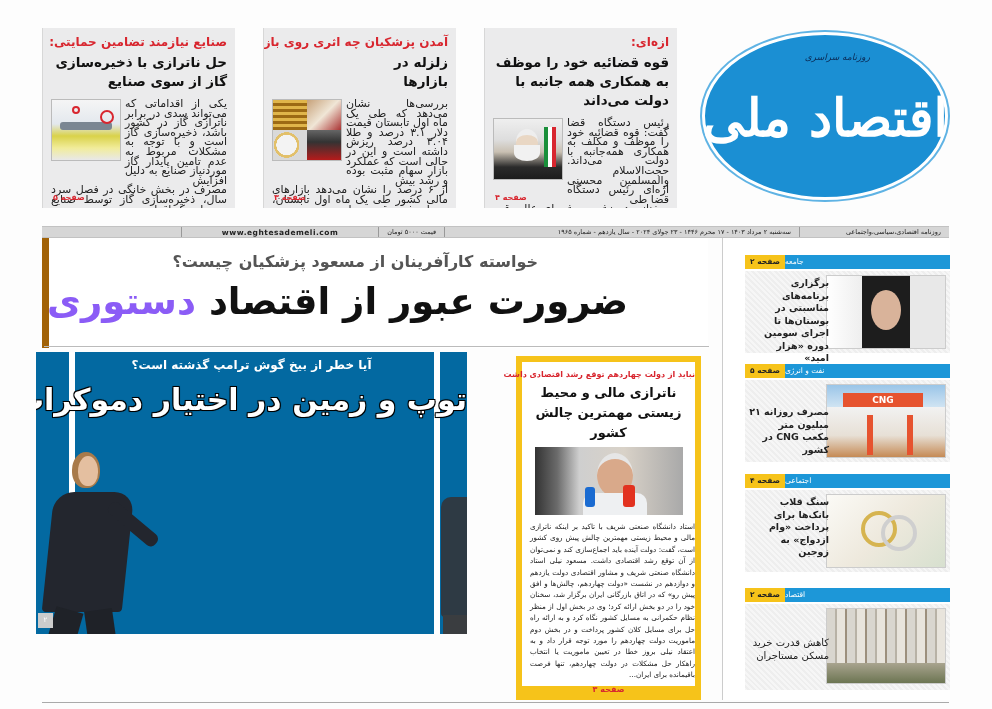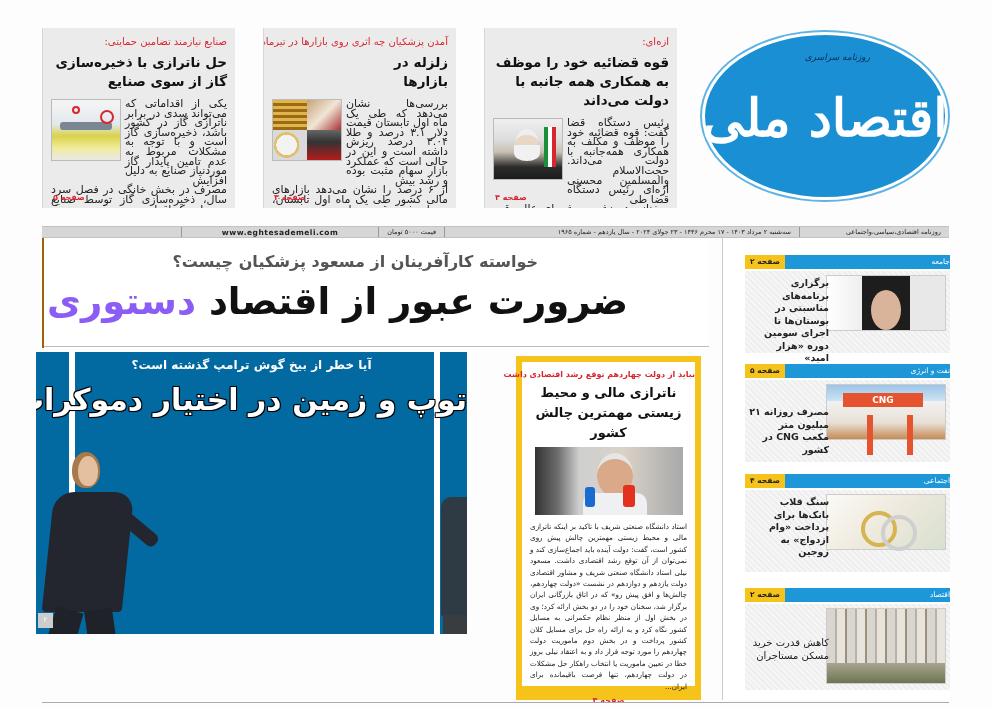--- a/index.html
+++ b/index.html
@@ -5,79 +5,79 @@
   * { box-sizing: border-box; margin: 0; padding: 0; }
   html, body { width: 992px; height: 709px; overflow: hidden; background: #fdfdfd; }
   body { font-family: "DejaVu Sans", sans-serif; color: #1a1a1a; position: relative; direction: rtl; }
 
   
   .teaser {
     position: absolute; top: 28px; width: 193px; height: 180px;
     background: #ebebec; border-left: 1px solid #d7d7d7;
     padding: 8px 8px 6px 8px; overflow: hidden;
   }
-  .teaser .kicker { color: #d8262f; font-size: 10px; font-weight: normal; text-align: right; line-height: 12px; white-space: nowrap; }
+  .teaser .kicker { color: #d8262f; font-size: 12px; font-weight: bold; text-align: right; line-height: 12px; white-space: nowrap; }
   .teaser .title { font-size: 13.5px; font-weight: bold; line-height: 19px; margin-top: 5px; color: #111; }
   .teaser .body { position: relative; margin-top: 8px; height: 96px; }
   .teaser .thumb { position: absolute; left: 0; top: 0; width: 70px; height: 62px; border: 1px solid #bbb; }
   .teaser .text { font-size: 11px; line-height: 9.6px; color: #222; text-align: justify; padding-left: 74px; }
   .teaser .text.wide { padding-left: 0; }
   .teaser .page-ref { color: #d8262f; font-size: 8px; font-weight: bold; position: absolute; bottom: 6px; left: 10px; }
 
   
   .logo-wrap { position: absolute; left: 702px; top: 32px; width: 246px; height: 168px; }
   .logo-oval {
     position: absolute; inset: 0; border-radius: 50%;
     background: #1b8fd3; border: 3px solid #fff; box-shadow: 0 0 0 2px #5fb3e4;
   }
   .logo-sub { position: absolute; top: 20px; right: 78px; color: #0a2a55; font-size: 9px; font-style: italic; font-family: "DejaVu Serif", serif; }
-  .logo-name { position: absolute; top: 46px; left: 0; right: 0; text-align: center; color: #fff; font-size: 52px; font-weight: bold; font-family: "DejaVu Serif", serif; line-height: 80px; letter-spacing: 2px; }
+  .logo-name { position: absolute; top: 46px; left: 0; right: 0; color: #fff; font-size: 52px; font-weight: bold; font-family: "DejaVu Serif", serif; line-height: 80px; letter-spacing: 2px; }
 
   
   .infobar {
     position: absolute; top: 226px; left: 42px; width: 907px; height: 12px;
     background: #d6d6d6; border-top: 1px solid #c2c2c2; border-bottom: 1px solid #c2c2c2;
     display: flex; align-items: center; font-size: 6.5px; color: #222;
   }
   .infobar .cell { padding: 0 8px; height: 100%; display: flex; align-items: center; border-left: 1px solid #999; white-space: nowrap; }
   .infobar .site { direction: ltr; font-weight: bold; font-size: 7.5px; letter-spacing: 0.5px; padding: 0 40px; border-left: 1px solid #999; }
 
   
-  .main-area { position: absolute; top: 238px; left: 42px; width: 666px; height: 110px; background: #fff; border-left: 2px solid #a16207; }
+  .main-area { position: absolute; top: 238px; left: 42px; width: 666px; height: 110px; background: #fff; border-left: 7px solid #a16207; }
   .subhead { position: absolute; top: 14px; right: 170px; font-size: 16px; color: #555; font-weight: bold; }
   .headline { position: absolute; top: 42px; right: 80px; font-size: 37px; font-weight: 900; color: #111; white-space: nowrap; letter-spacing: -1px; }
   .headline .red { color: #8b5cf6; }
   .page7 { position: absolute; left: 8px; top: 97px; font-size: 8px; color: #d8262f; font-weight: bold; margin-top: 36px; }
   .hline { position: absolute; top: 346px; left: 44px; width: 665px; height: 1px; background: #bbb; }
 
   
   .feature { position: absolute; top: 352px; left: 36px; width: 431px; height: 282px; background: #0369a1; overflow: hidden; }
   .feature .stripe { position: absolute; top: 0; bottom: 0; width: 6px; background: #fff; }
   .feature .kicker { position: absolute; top: 6px; left: 0; right: 0; text-align: center; color: #fff; font-weight: bold; font-size: 12px; }
   .feature .title { position: absolute; top: 30px; left: 0; right: 0; text-align: center; color: #fff; font-weight: 900; font-size: 30px; letter-spacing: -0.5px; text-shadow: 0 0 2px #000, 1px 1px 0 #000, -1px -1px 0 #000, 1px -1px 0 #000, -1px 1px 0 #000; white-space: nowrap; }
   .figure { position: absolute; }
   .f-head { position: absolute; border-radius: 50% 50% 45% 45%; }
   .page-badge { position: absolute; left: 2px; bottom: 6px; width: 15px; height: 15px; background: #ccc; font-size: 7px; color: #fff; text-align: center; line-height: 15px; }
 
   
   .yellow { position: absolute; top: 356px; left: 516px; width: 185px; height: 344px; border: 6px solid #f6c31a; border-bottom-width: 14px; background: #fff; }
   .yellow .kicker { color: #d8262f; font-size: 8px; font-weight: bold; text-align: center; margin-top: 8px; white-space: nowrap; }
   .yellow .title { font-size: 13px; font-weight: bold; text-align: center; line-height: 20px; margin-top: 4px; color: #111; }
   .yellow .photo { margin: 4px auto 0 auto; width: 148px; height: 68px; background: linear-gradient(90deg,#333 0%,#6b6b6b 15%,#cfcfcf 30%,#d9d2c8 60%,#a9a9a9 100%); position: relative; overflow: hidden; }
-  .yellow .text { font-size: 7.2px; line-height: 11.4px; color: #222; text-align: justify; padding: 6px 8px 0 8px; }
+  .yellow .text { font-size: 7.2px; line-height: 11.4px; color: #222; text-align: justify; padding: 6px 0 0 8px; }
   .yellow .page-ref { text-align: center; color: #d8262f; font-size: 8px; font-weight: bold; margin-top: 4px; }
 
   
   .right-col { position: absolute; top: 238px; left: 722px; width: 228px; height: 462px; background: #fff; border-left: 1px solid #ccc; }
   .section { position: absolute; left: 22px; width: 205px; }
   .sec-bar { height: 14px; display: flex; font-size: 7.5px; color: #fff; }
-  .sec-bar .label { flex: 1; background: #1d97d8; text-align: right; line-height: 14px; }
+  .sec-bar .label { flex: 1; background: #1d97d8; text-align: left; line-height: 14px; }
   .sec-bar .page { width: 40px; background: #f6c31a; color: #222; text-align: center; line-height: 14px; font-weight: bold; }
   .sec-body { position: relative; height: 82px; background: repeating-linear-gradient(45deg,#f6f6f6 0 2px,#eeeeee 2px 4px); margin-top: 2px; }
-  .sec-body .img { position: absolute; right: 4px; top: 4px; width: 120px; height: 56px; border: 1px solid #ccc; }
+  .sec-body .img { position: absolute; right: 4px; top: 4px; width: 120px; height: 74px; border: 1px solid #ccc; }
   .sec-body .txt { position: absolute; left: 4px; top: 6px; width: 80px; font-size: 11px; font-weight: bold; line-height: 14px; text-align: right; color: #222; }
 
   .bottom-line { position: absolute; top: 702px; left: 42px; width: 907px; height: 1px; background: #aaa; }
 </style>
 </head>
 <body>
 
 <div class="teaser" style="left:484px;">
   <div class="kicker">ازه‌ای:</div>
   <div class="title">قوه قضائیه خود را موظف به همکاری همه جانبه با دولت می‌داند</div>

